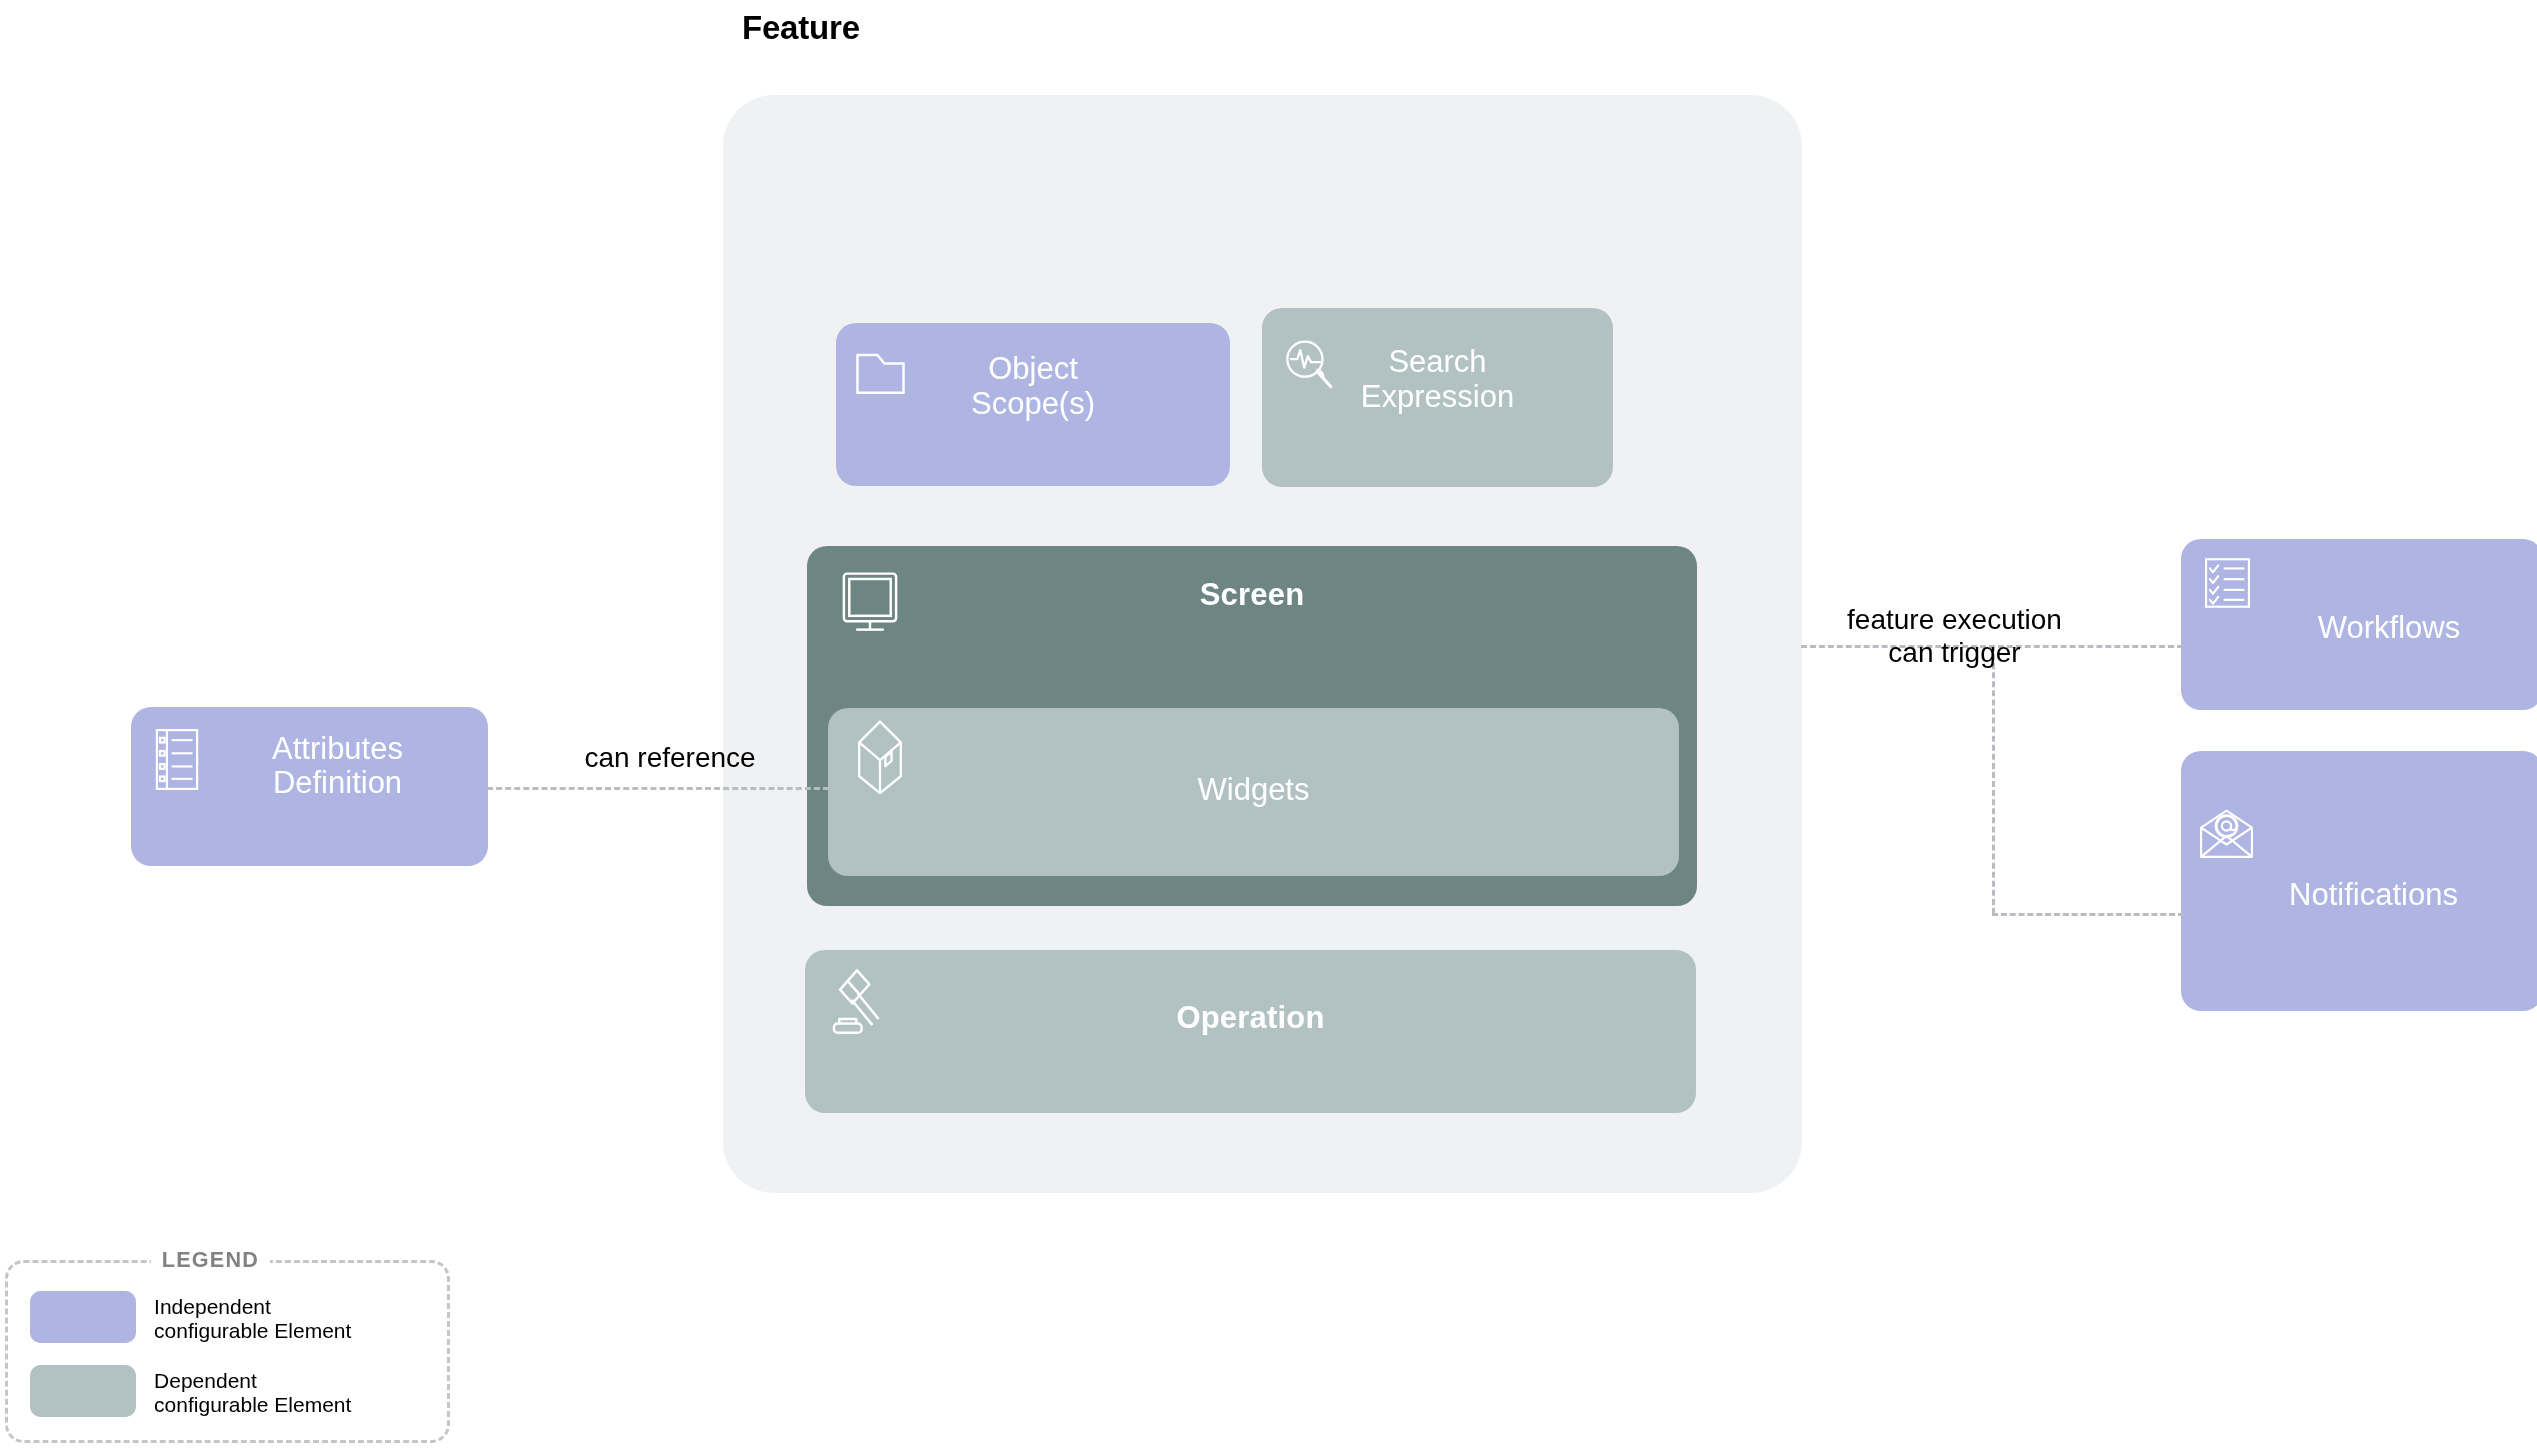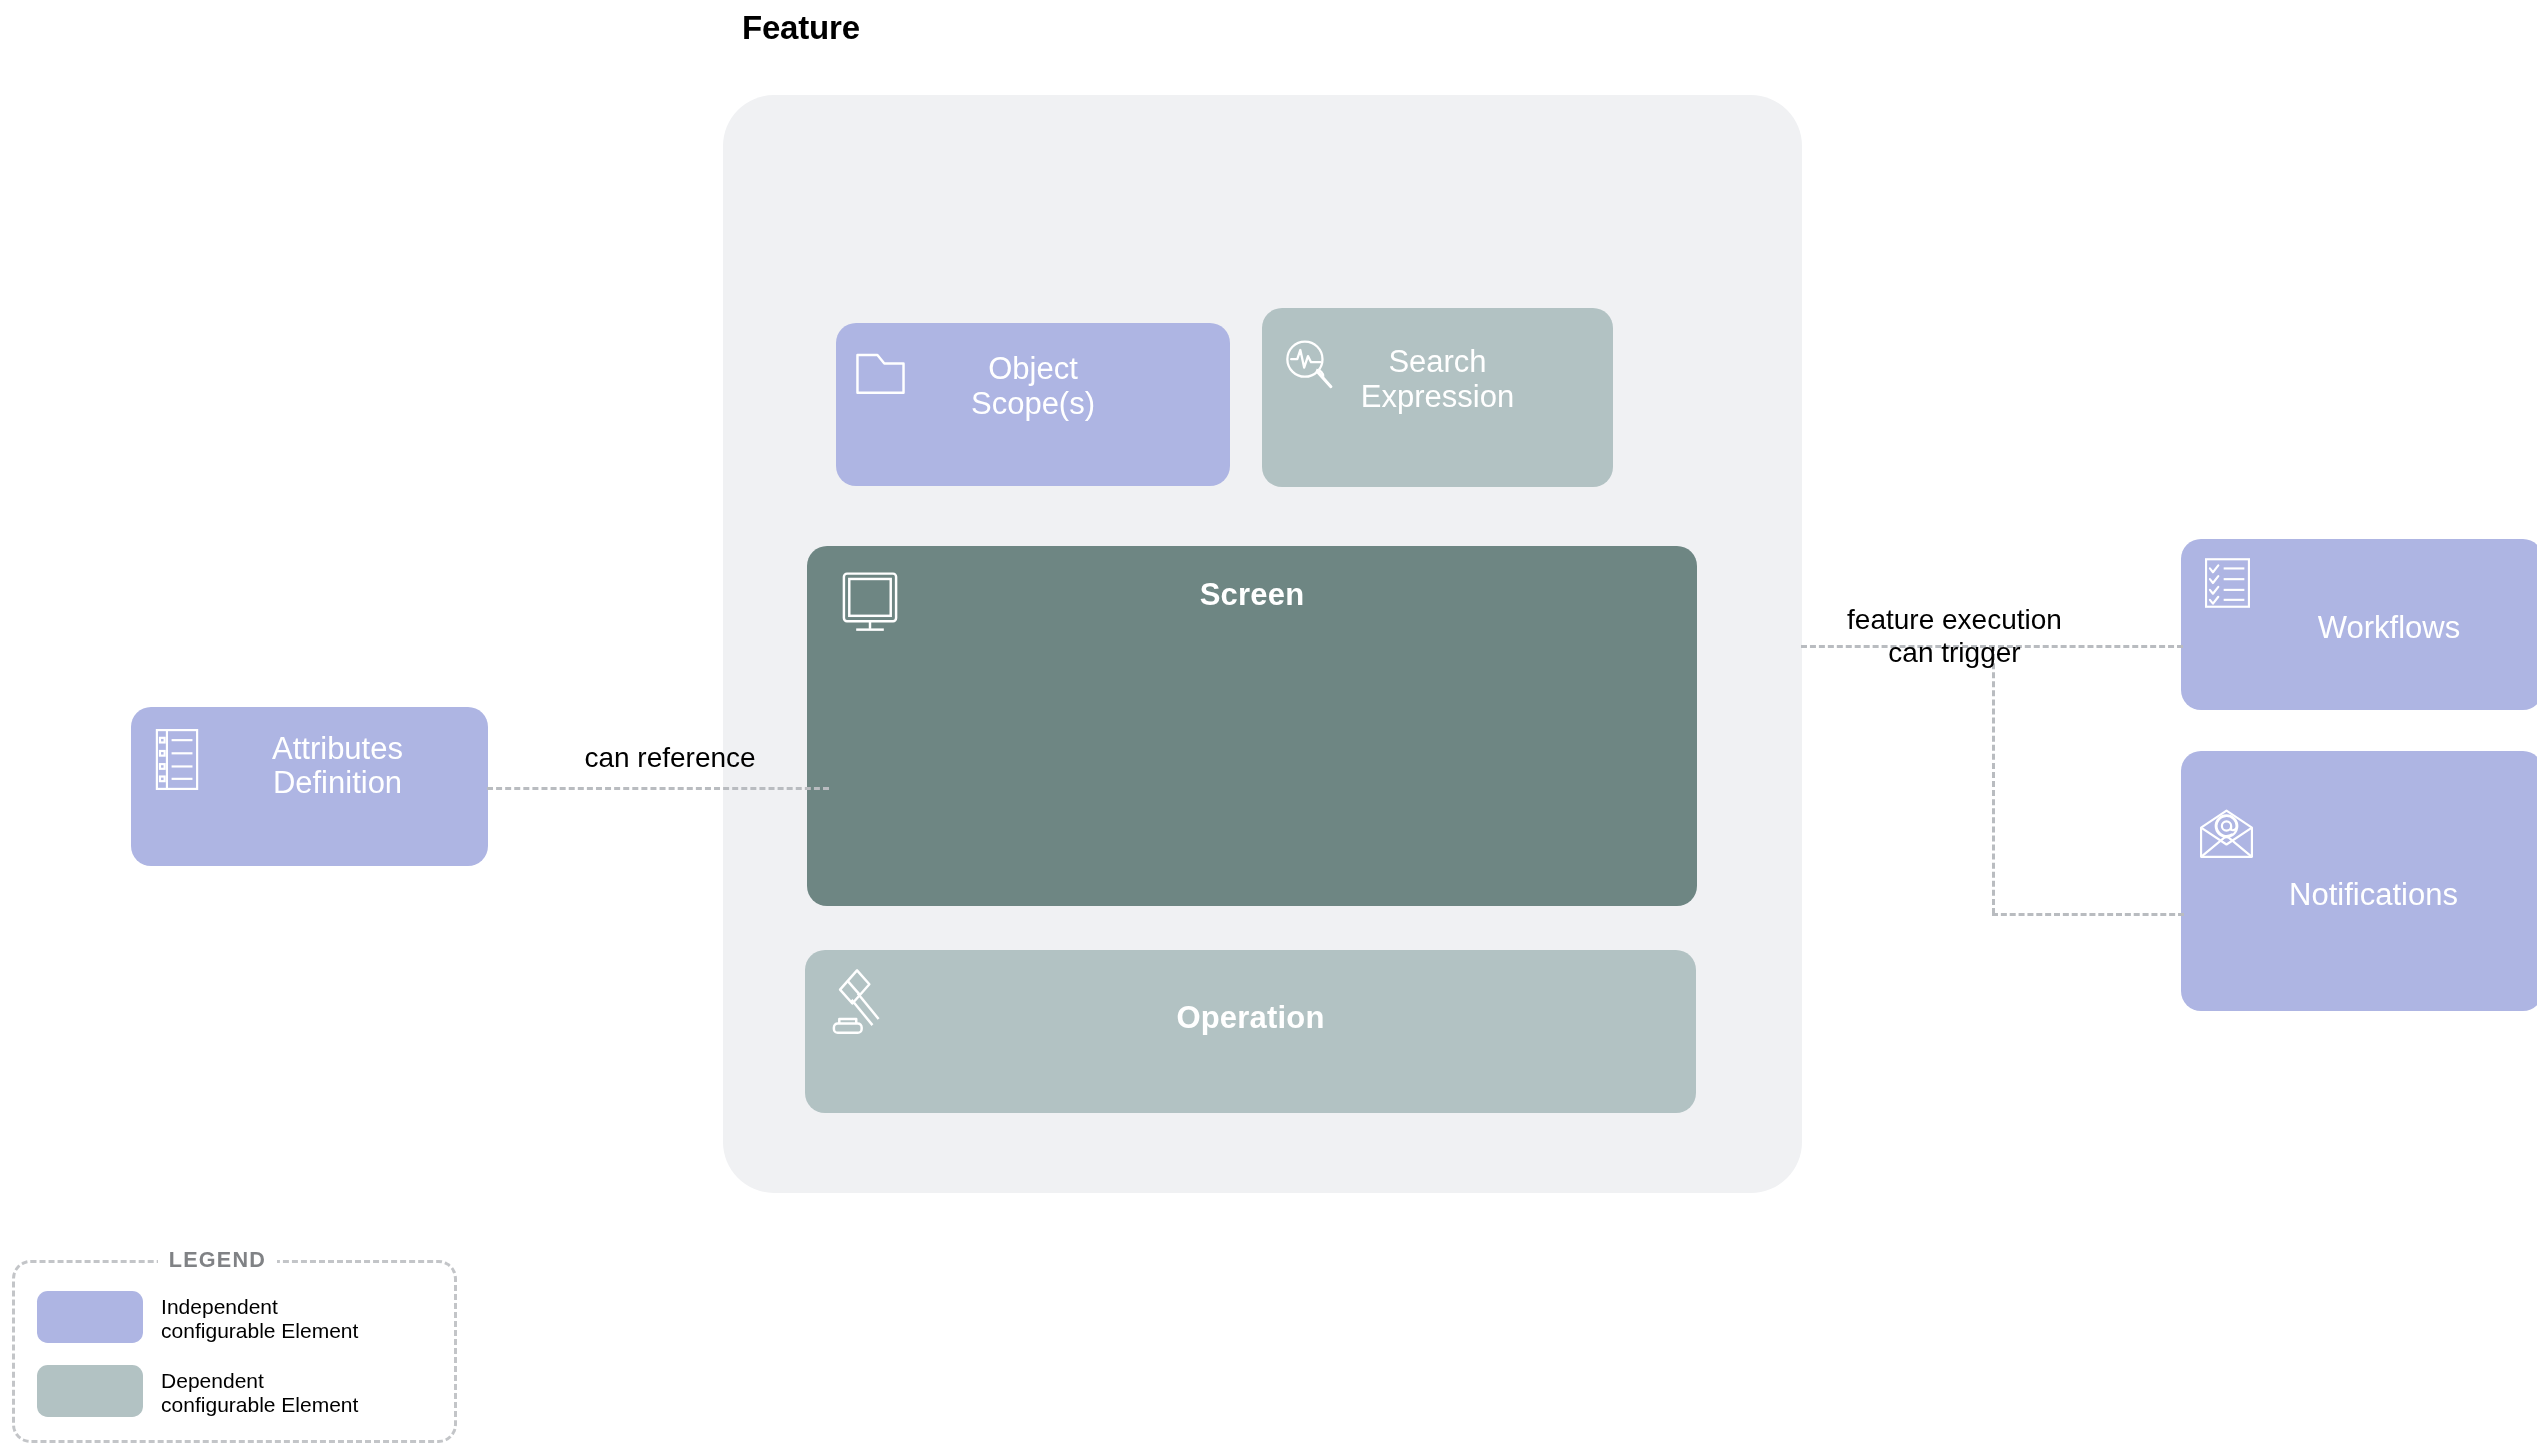--- a/index.html
+++ b/index.html
@@ -114,21 +114,21 @@
     color: #000000;
     text-align: center;
     line-height: 1.18;
     white-space: pre-line;
     background: transparent;
   }
 
   
   #legend {
     position: absolute;
-    left: 12px;
+    left: 5px;
     top: 1260px;
     width: 445px;
     height: 183px;
     border: 3.1px dashed #c3c5c8;
     border-radius: 18.5px;
     box-sizing: border-box;
   }
   #legend-title {
     position: absolute;
     left: 143px;
@@ -198,20 +198,31 @@
       <svg width="68" height="66" viewBox="0 0 88 86" fill="none" stroke="#ffffff" stroke-width="3.2">
         <rect x="10" y="6" width="68" height="62" rx="4"></rect>
         <rect x="17" y="13" width="54" height="48"></rect>
         <line x1="44" y1="68" x2="44" y2="78"></line>
         <line x1="26" y1="79" x2="62" y2="79"></line>
       </svg>
     </div>
     <div class="card-title" style="top:31px;">Screen</div>
   </div>
 
+  <div class="card sage" id="widgets-card">
+    <div class="card-icon" style="left:21.6px; top:9.2px;">
+      <svg width="60" height="80" viewBox="0 0 78 104" fill="none" stroke="#ffffff" stroke-width="3">
+        <path d="M39 6 12 33v44l27 22 27-22V33z" stroke-linejoin="round"></path>
+        <path d="M12 33l27 23 27-23" stroke-linejoin="round"></path>
+        <path d="M39 56v43" stroke-linejoin="round"></path>
+        <path d="M46 52l8-7 0 12-8 7z" stroke-linejoin="round"></path>
+      </svg>
+    </div>
+    <div class="card-label" style="top:65px;">Widgets</div>
+  </div>
 
   <div class="card sage" id="operation-card">
     <div class="card-icon" style="left:24.6px; top:15.4px;">
       <svg width="71" height="74" viewBox="0 0 92 96" fill="none" stroke="#ffffff" stroke-width="3.2">
         <path d="M35 7 13 32l16 18L51 25z" stroke-linejoin="round"></path>
         <path d="M23 21l16 18" stroke-linejoin="round"></path>
         <path d="M36 37 63 70" stroke-linejoin="round"></path>
         <path d="M28 45 55 78" stroke-linejoin="round"></path>
         <rect x="5" y="76" width="36" height="12" rx="5"></rect>
         <path d="M12 76v-6h22v6" stroke-linejoin="round"></path>

